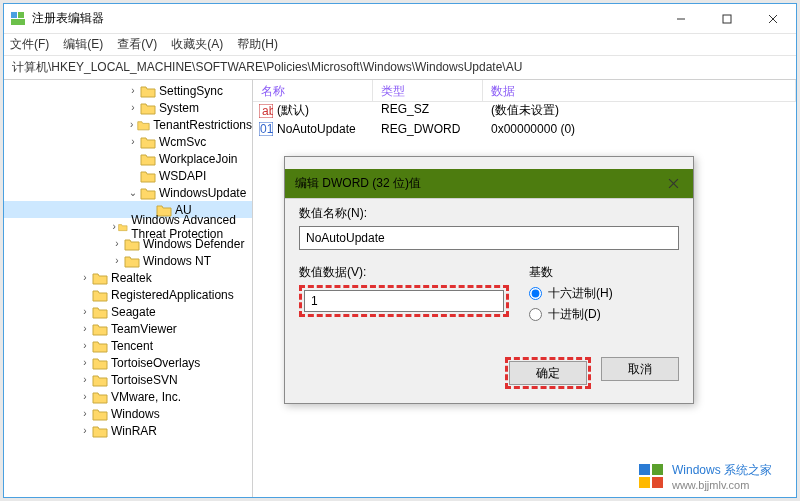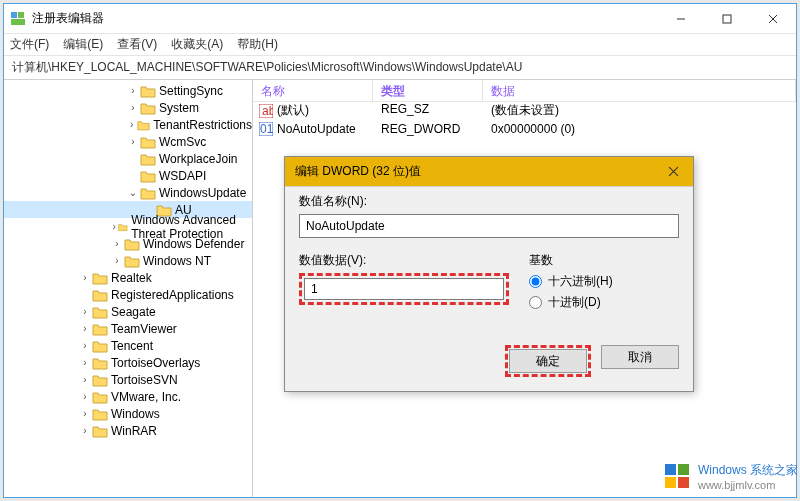--- a/index.html
+++ b/index.html
@@ -17,46 +17,46 @@
 .row { display: flex; align-items: center; height: 17px; padding-left: 4px; }
 .twisty { width: 14px; display: inline-flex; justify-content: center; color: #555; font-size: 10px; }
 .folder-ico { width: 16px; height: 14px; margin-right: 3px; }
 .label { color: #000; }
 .row.selected { background: #cde8ff; }
 .row.selected .label { color: #000; }
 .list-pane { flex: 1; display: flex; flex-direction: column; background: #fff; }
 .list-header { display: flex; height: 22px; border-bottom: 1px solid #e5e5e5; }
 .list-header div { padding: 3px 8px; color: #8b5cf6; border-right: 1px solid #e5e5e5; }
 .col-name { width: 120px; }
-.col-type { width: 110px; font-weight: bold; }
+.col-type { width: 110px; }
 .col-data { flex: 1; }
 .list-body .lrow { display: flex; align-items: flex-start; height: 20px; }
 .lrow .c1 { width: 120px; padding-left: 6px; display: flex; align-items: center; gap: 4px; }
 .lrow .c2 { width: 110px; padding-left: 8px; }
 .lrow .c3 { flex: 1; padding-left: 8px; }
 .val-ico { width: 14px; height: 14px; }
 
 .dialog { position: absolute; top: 156px; left: 284px; width: 410px; background: #f0f0f0; border: 1px solid #8a8a8a; box-shadow: 2px 2px 8px rgba(0,0,0,0.25); display: flex; flex-direction: column; }
-.dlg-title { height: 30px; background: #eab308; display: flex; align-items: center; padding-left: 10px; border-bottom: 1px solid #d0d0d0; }
+.dlg-title { height: 30px; background: #4d7c0f; display: flex; align-items: center; padding-left: 10px; border-bottom: 1px solid #d0d0d0; margin-top: 12px; }
 .dlg-close { margin-left: auto; width: 40px; height: 30px; display: flex; align-items: center; justify-content: center; }
 .dlg-body { padding: 2px 14px 14px; }
 .dlg-label { margin: 4px 0 4px; color: #000; }
 .dlg-name-input { width: 100%; height: 24px; border: 1px solid #7a7a7a; background: #fff; padding: 0 6px; color: #000; display: flex; align-items: center; }
 .dlg-row2 { display: flex; margin-top: 10px; gap: 20px; }
 .dlg-left { flex: 1; }
 .dlg-right { width: 150px; }
 .dlg-val-wrap { border: 3px dashed #e03030; padding: 2px; }
 .dlg-val-input { width: 100%; height: 22px; border: 1px solid #7a7a7a; background: #fff; padding: 0 6px; }
 .dlg-radio { display: flex; align-items: center; gap: 6px; margin: 4px 0; }
 .dlg-radio input { width: 13px; height: 13px; }
 .dlg-buttons { display: flex; justify-content: flex-end; gap: 10px; margin-top: 30px; }
 .btn { width: 78px; height: 24px; border: 1px solid #999; background: #e1e1e1; display: flex; align-items: center; justify-content: center; }
 .btn-ok-wrap { border: 3px dashed #e03030; padding: 1px; }
 
-.watermark { position: absolute; right: 2px; bottom: 10px; display: flex; align-items: center; gap: 6px; color: #2a7bd4; font-size: 15px; }
+.watermark { position: absolute; right: 28px; bottom: 10px; display: flex; align-items: center; gap: 6px; color: #2a7bd4; font-size: 15px; }
 .watermark .sub { color: #888; font-size: 11px; }
 .wm-logo { width: 30px; height: 30px; }
 .ind-4{padding-left:74px}.ind-6{padding-left:106px}
 .ind-7{padding-left:122px}.ind-8{padding-left:138px}
 </style>
 </head>
 <body>
 
 <div class="window">
 

